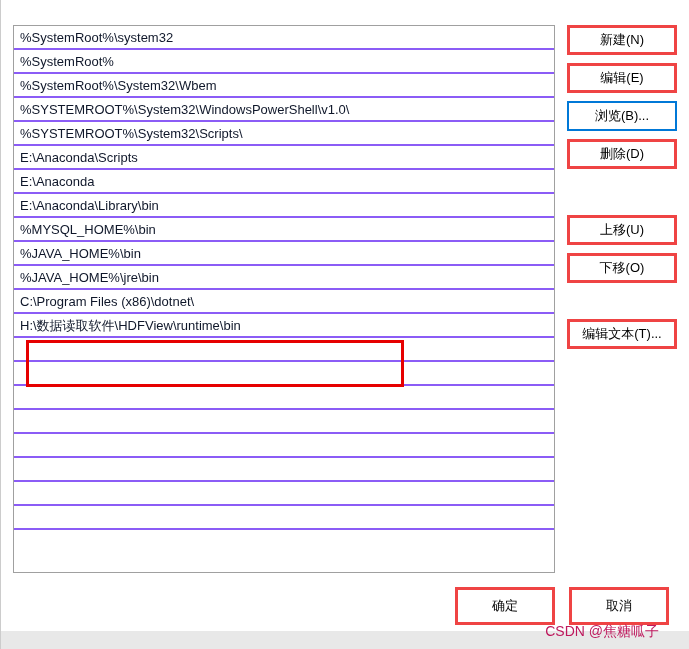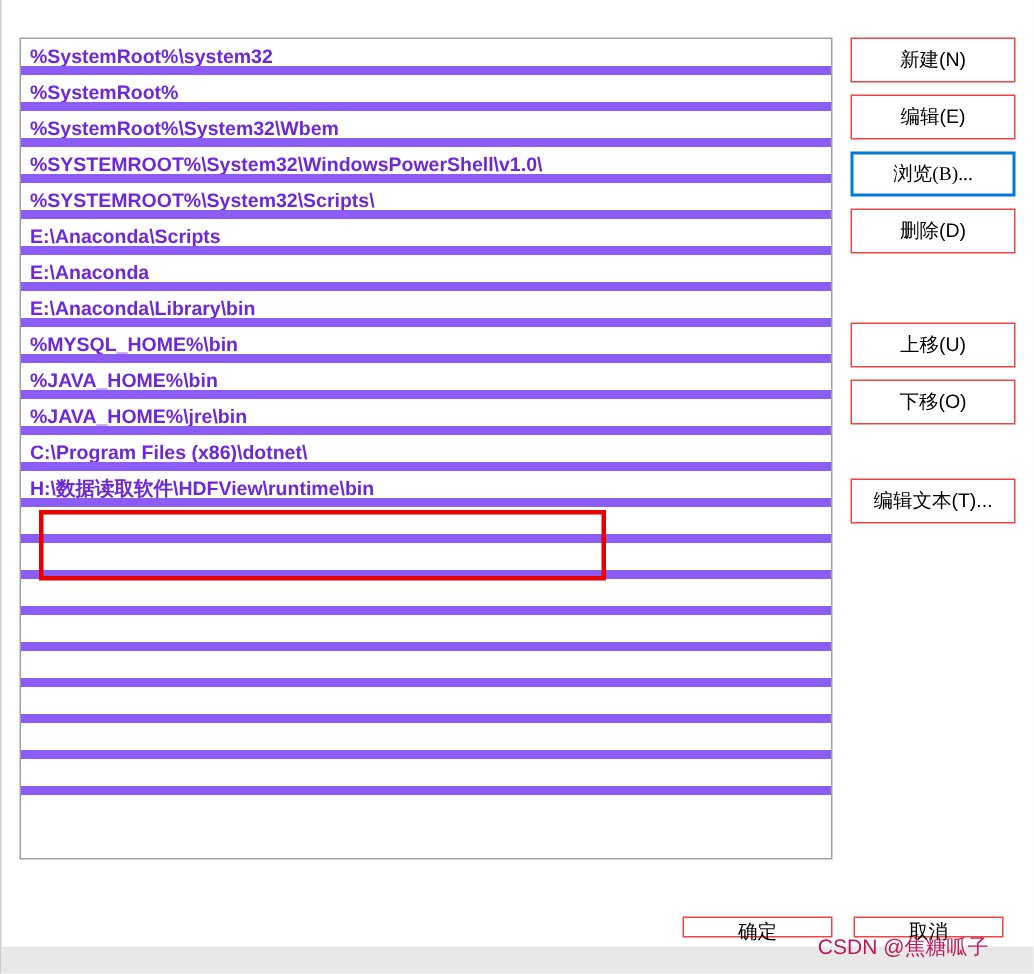--- a/index.html
+++ b/index.html
@@ -35,76 +35,74 @@
       flex: 1;
       border: 1px solid #a0a0a0;
       background: #ffffff;
       overflow-y: auto;
       margin-top: 20px;
     }
     .path-row {
       height: 24px;
       line-height: 24px;
       padding: 0 6px;
-      border-bottom: 6px solid #8b5cf6;
+      border-bottom: 2px solid #8b5cf6;
       white-space: nowrap;
       overflow: hidden;
       text-overflow: ellipsis;
-      color: #6d28d9;
+      color: #0f172a;
       font-size: 13px;
-      font-weight: bold;
     }
     .highlight-box {
       position: absolute;
       border: 3px solid #e60000;
       left: 25px;
       top: 340px;
       width: 378px;
       height: 47px;
       pointer-events: none;
       z-index: 10;
     }
     .button-column {
       width: 110px;
       display: flex;
       flex-direction: column;
       gap: 8px;
       margin-top: 20px;
     }
     .btn {
       height: 30px;
-      border: 1px solid #ef4444;
+      border: 3px solid #ef4444;
       background: #ffffff;
       font-size: 13px;
       cursor: pointer;
       font-family: inherit;
       color: #000;
       padding: 0 4px;
     }
     .btn.active {
       border: 2px solid #0078d7;
       background: #ffffff;
-      font-family: Liberation Serif, serif;
     }
     .spacer-sm {
       height: 20px;
     }
     .spacer-md {
       height: 30px;
     }
     .bottom-buttons {
       position: absolute;
       bottom: 24px;
       right: 20px;
       display: flex;
       gap: 14px;
     }
     .bottom-buttons .btn {
       width: 100px;
-      height: 14px;
+      height: 38px;
       font-family: Liberation Mono, monospace;
     }
     .watermark {
       position: absolute;
       bottom: 8px;
       right: 30px;
       font-size: 14px;
       color: #be185d;
       pointer-events: none;
       z-index: 5;

